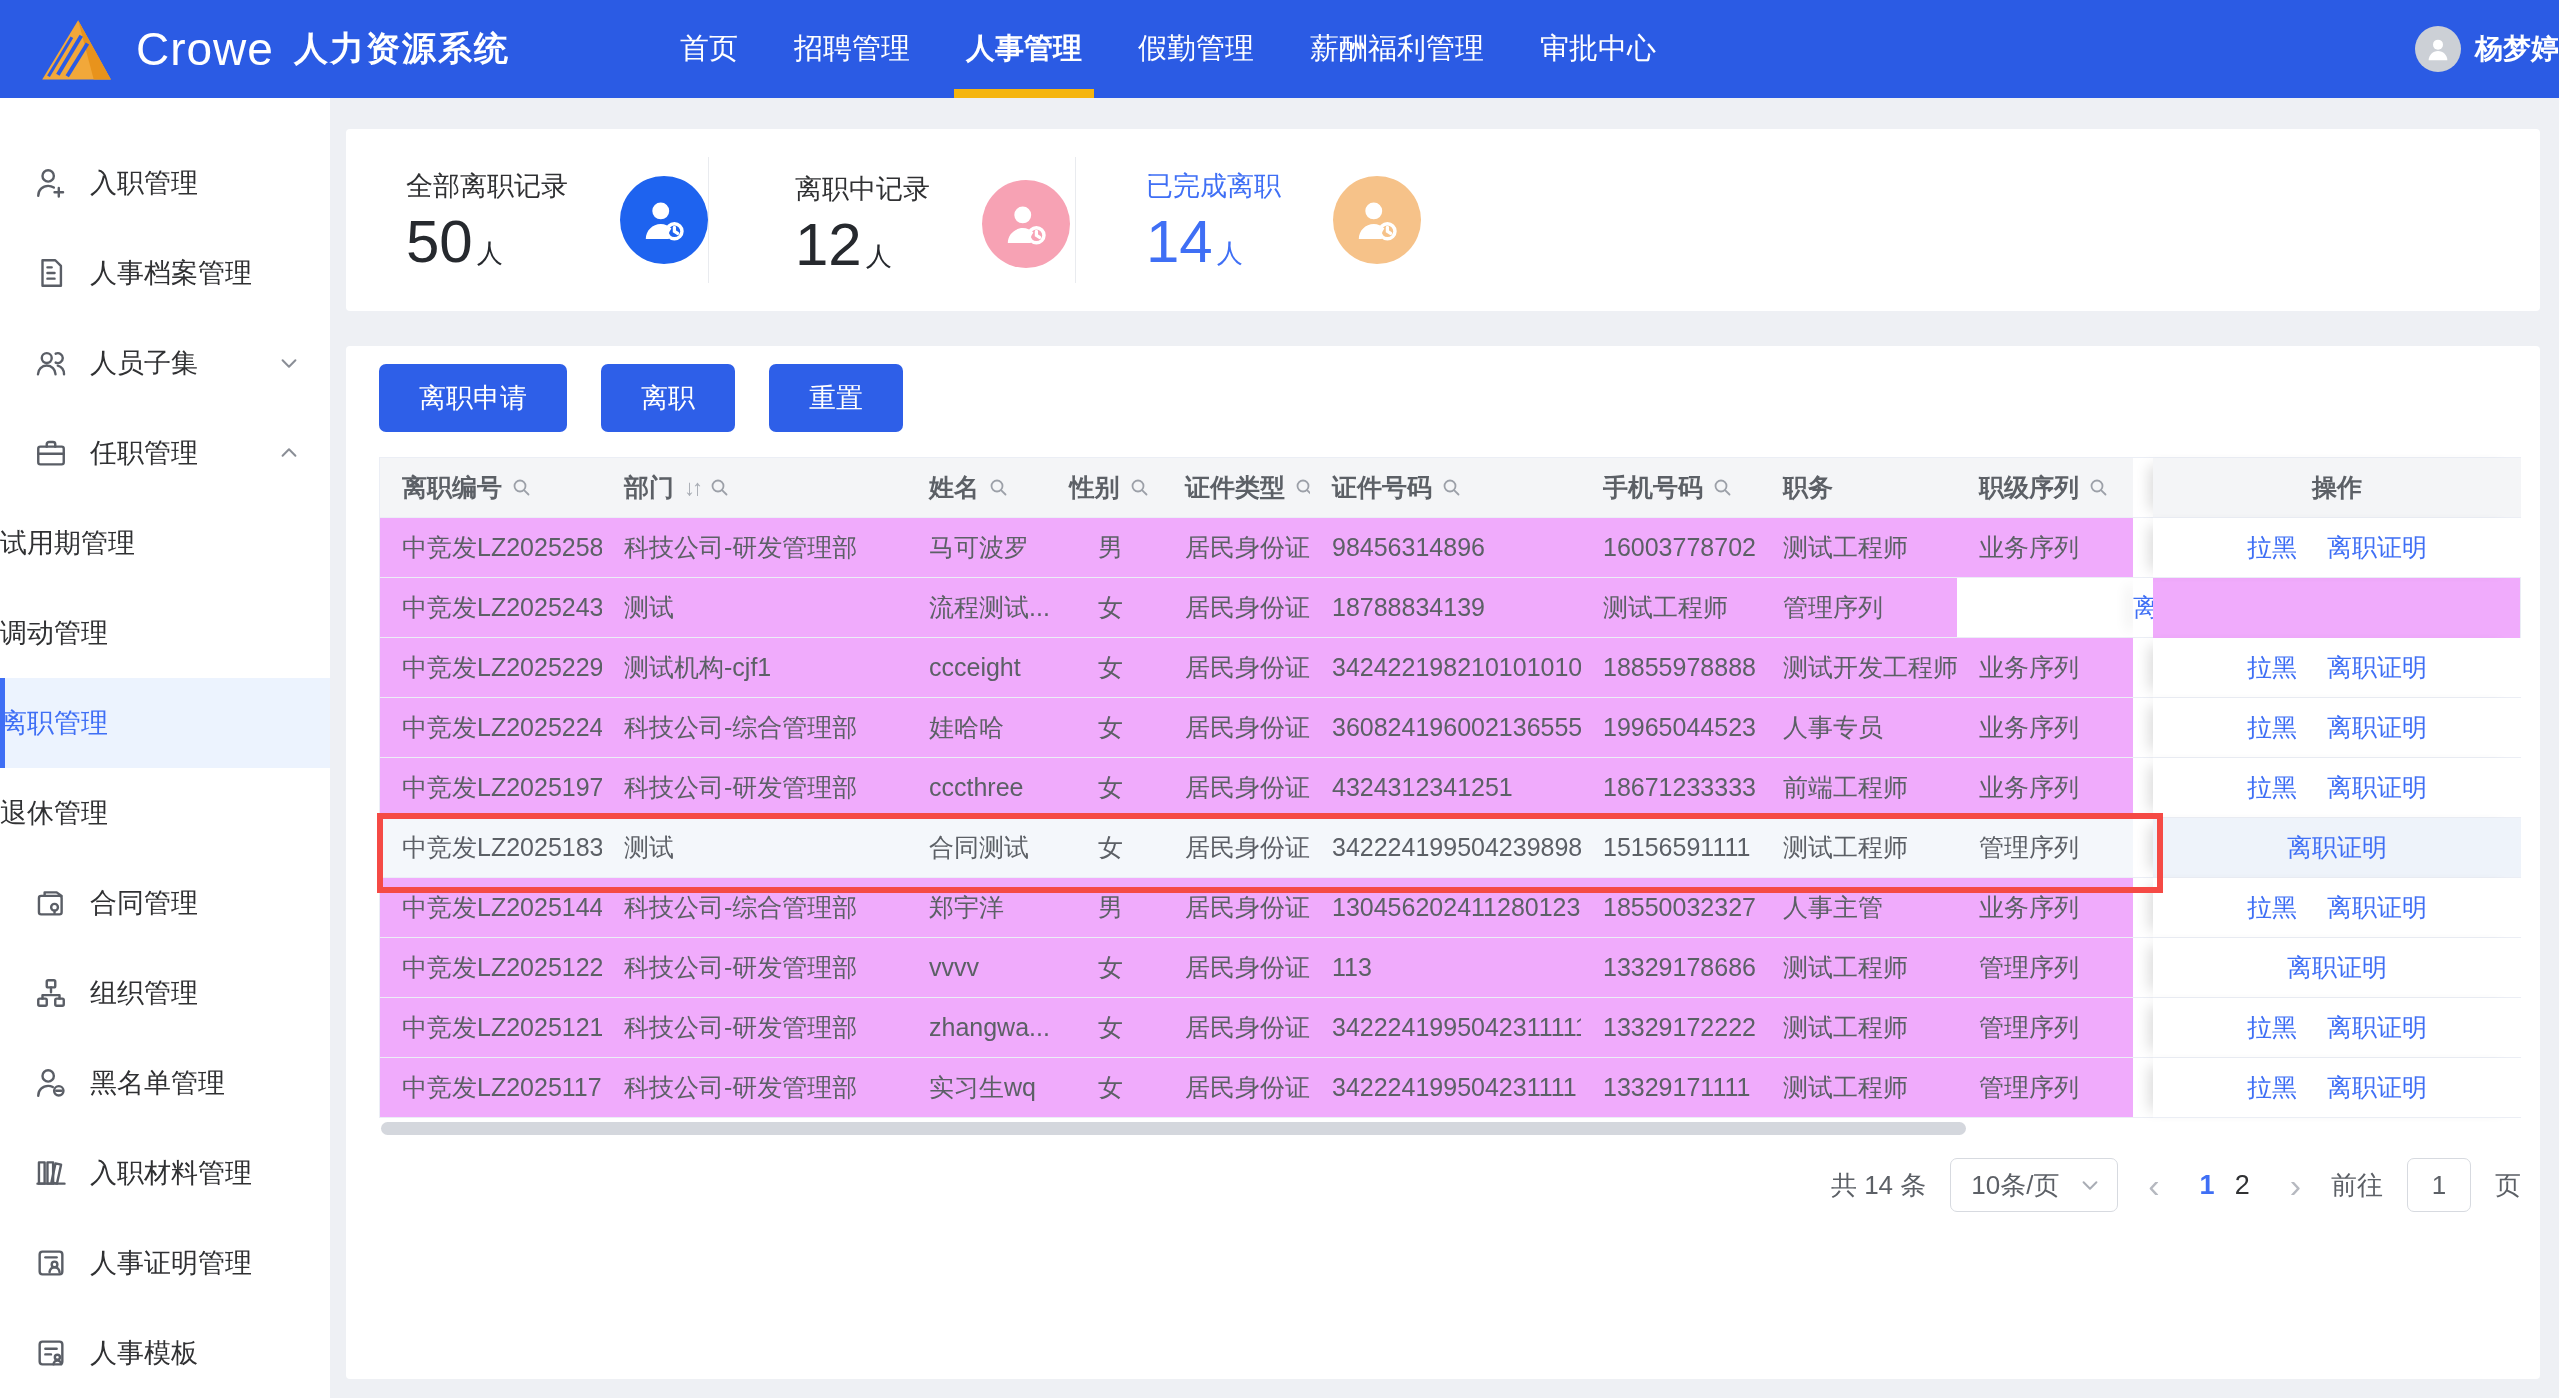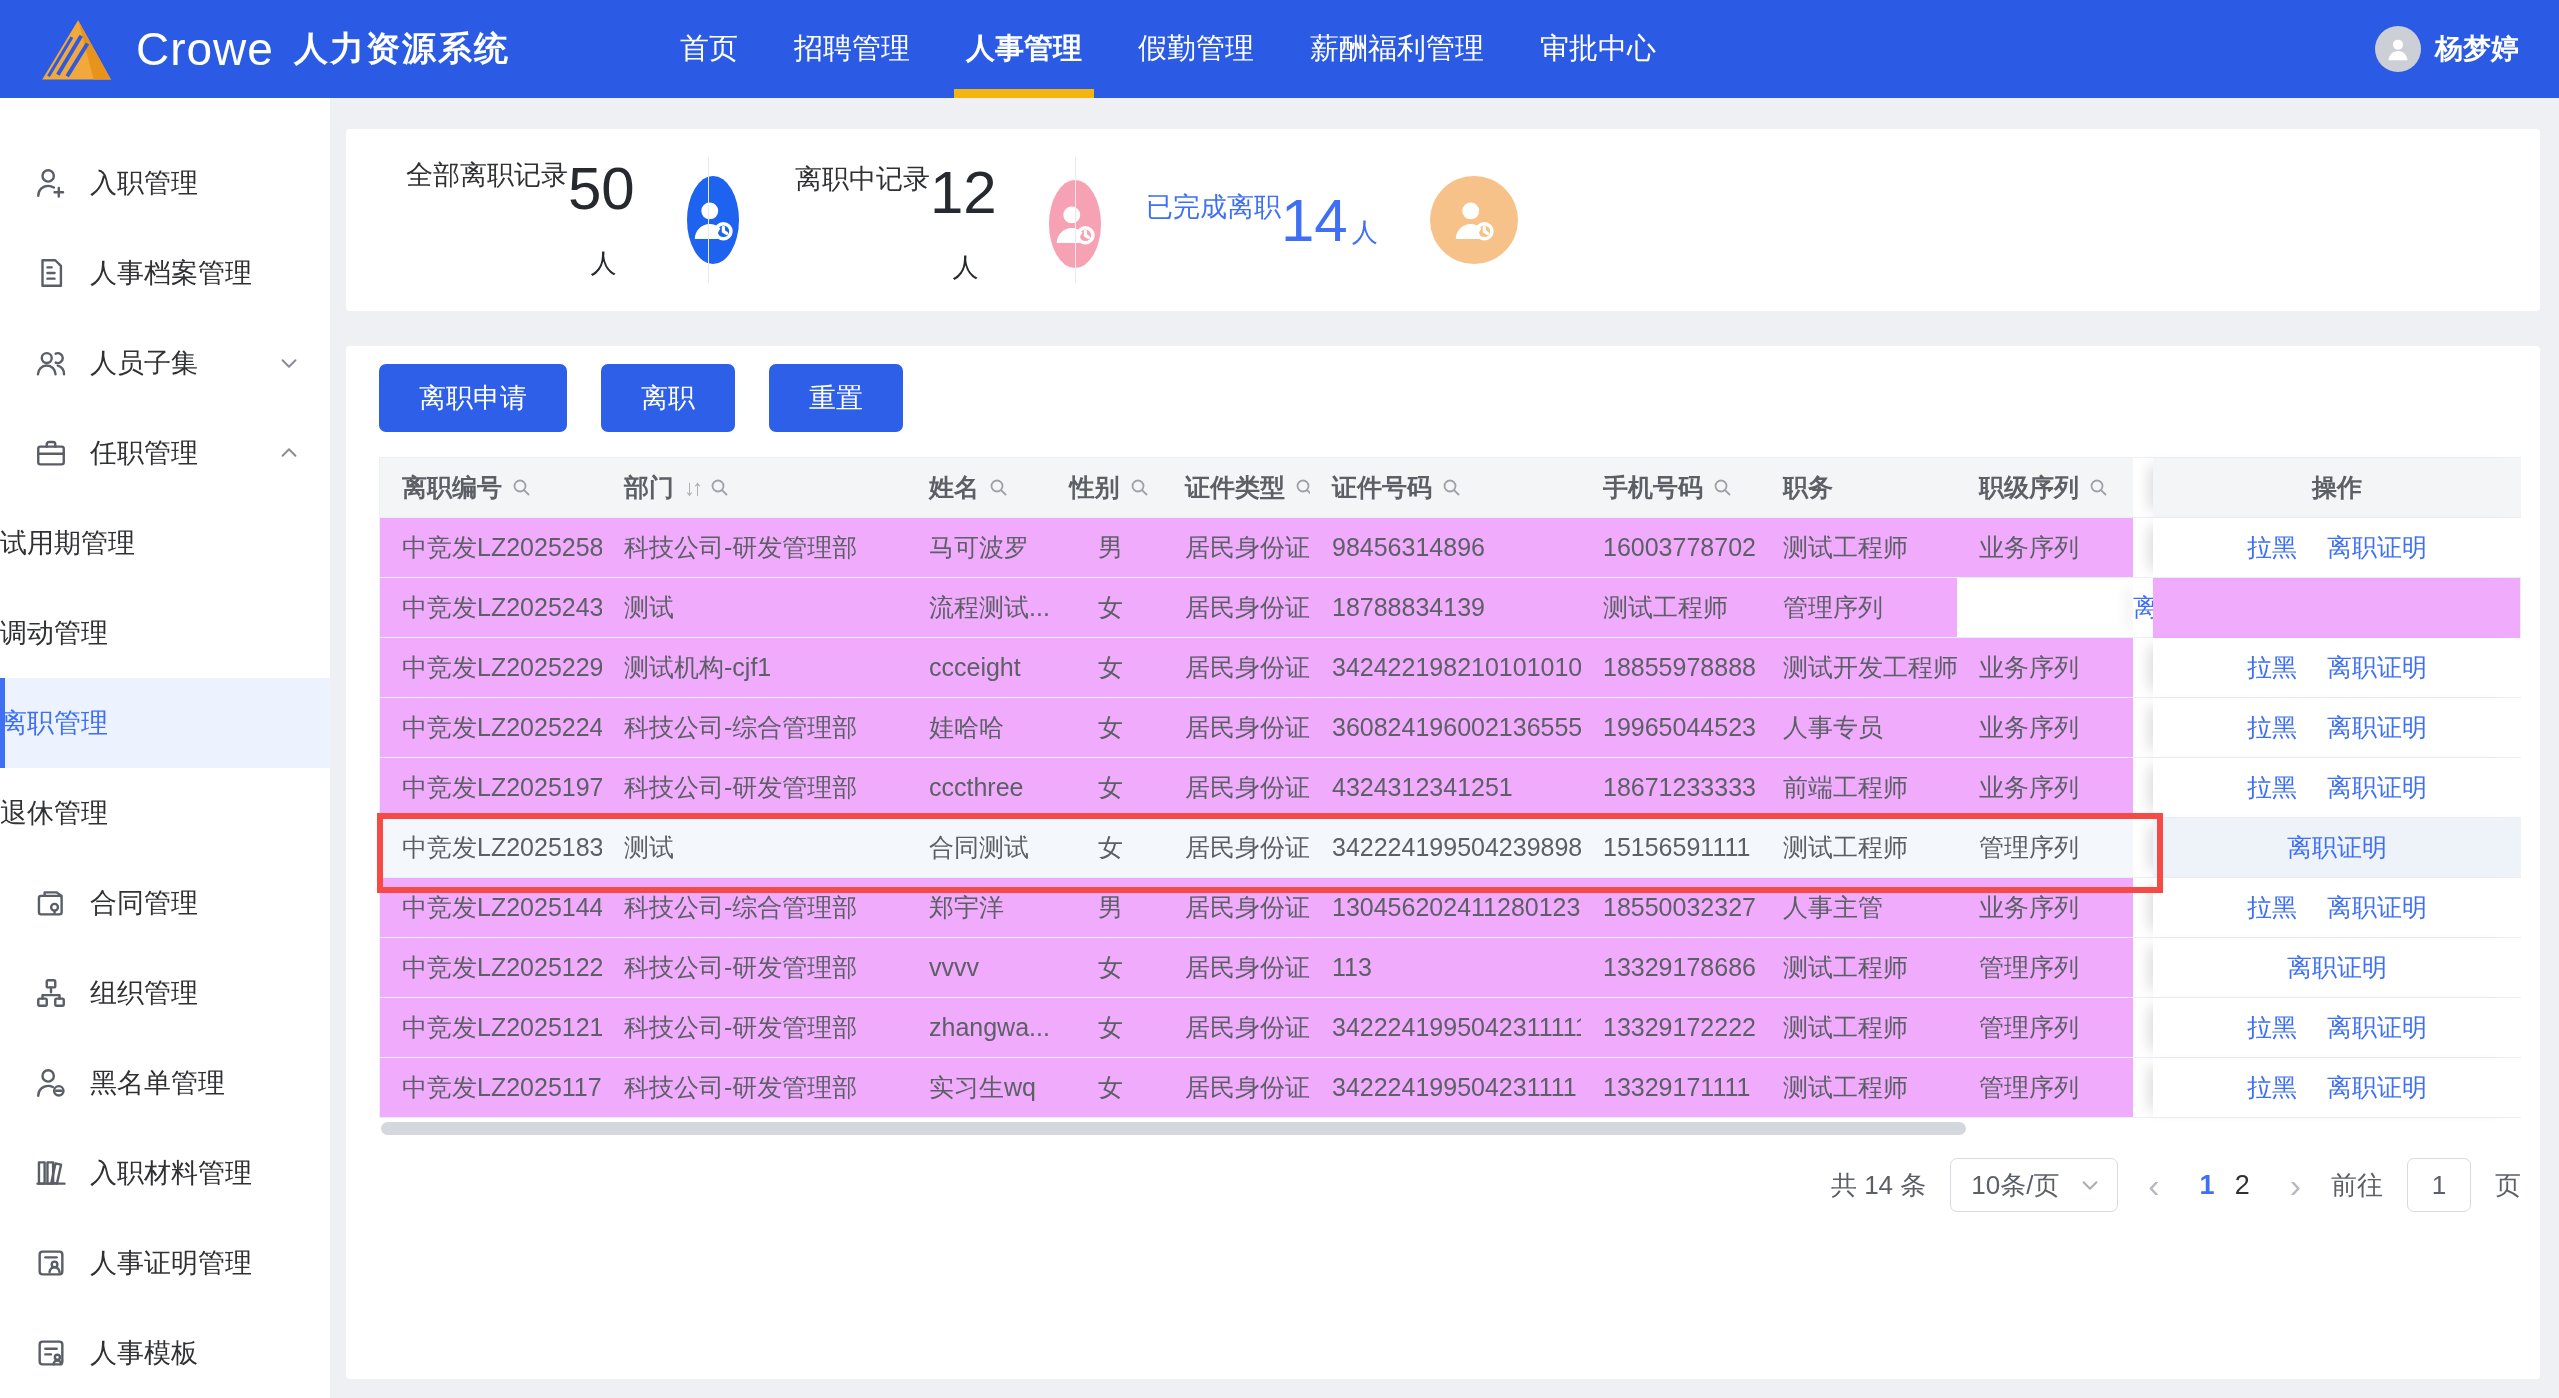--- a/index.html
+++ b/index.html
@@ -9,21 +9,21 @@
   
   .topbar { height:98px; background:#2b5be4; display:flex; align-items:center; position:relative; }
   .logo-wrap { display:flex; align-items:center; padding-left:36px; width:560px; }
   .logo-triangle { width:78px; height:72px; margin-right:22px; }
   .brand { color:#fff; font-size:46px; font-weight:400; letter-spacing:1px; margin-right:20px; }
   .app-title { color:#fff; font-size:34px; font-weight:700; letter-spacing:2px; }
   .topnav { display:flex; align-items:center; height:100%; margin-left:120px; gap:56px; }
   .nav-item { color:#fff; font-size:29px; font-weight:500; height:100%; display:flex; align-items:center; position:relative; cursor:pointer; white-space:nowrap; }
   .nav-item.active { font-weight:700; }
   .nav-item.active::after { content:""; position:absolute; left:-12px; right:-12px; bottom:0; height:9px; background:#f5b50f; }
-  .userbox { margin-left:auto; display:flex; align-items:center; gap:14px; padding-right:40px; }
+  .userbox { margin-left:auto; display:flex; align-items:center; gap:14px; }
   .avatar { width:46px; height:46px; border-radius:50%; background:#ccd0d6; display:flex; align-items:center; justify-content:center; }
   .avatar svg { width:30px; height:30px; }
   .username { color:#fff; font-size:28px; font-weight:700; }
 
   
   .layout { display:flex; height:1300px; }
   .sidebar { width:330px; background:#fff; padding-top:40px; flex:none; }
   .side-item { height:90px; display:flex; align-items:center; padding-left:34px; cursor:pointer; position:relative; }
   .side-item .s-icon { width:34px; height:34px; margin-right:22px; color:#5a5e66; flex:none; }
   .side-item .s-icon svg { width:34px; height:34px; }
@@ -33,21 +33,21 @@
   .sub-item .side-label { font-size:27px; }
   .sub-item.active { background:#ecf3fe; }
   .sub-item.active::before { content:""; position:absolute; left:0; top:0; bottom:0; width:5px; background:#3f6ff5; }
   .sub-item.active .side-label { color:#3f6ff5; }
 
   .main { flex:1; }
 
   
   .stats-panel { margin:31px 19px 0 16px; background:#fff; height:182px; border-radius:4px; display:flex; align-items:stretch; }
   .stat-card { display:flex; align-items:center; }
-  .stat-card .stat-text { display:flex; flex-direction:row;text-align:center; }
+  .stat-card .stat-text { display:flex; flex-direction:column; }
   .stat-label { font-size:27px; color:#303133; margin-bottom:6px; white-space:nowrap; }
   .stat-value { font-size:60px; font-weight:500; color:#26292e; line-height:1.05; }
   .stat-unit { font-size:26px; font-weight:400; margin-left:4px; }
   .stat-icon { width:88px; height:88px; border-radius:50%; display:flex; align-items:center; justify-content:center; margin-left:52px; }
   .stat-icon svg { width:52px; height:52px; }
   .stat-card.c1 { width:362px; padding-left:60px; }
   .stat-card.c2 { width:366px; padding-left:86px;margin-top:7px; }
   .stat-card.c3 { padding-left:70px; }
   .stat-div { width:1px; background:#e9ebef; margin:28px 0; }
   .stat-card.active-card .stat-label, .stat-card.active-card .stat-value { color:#3f6ff5; }

